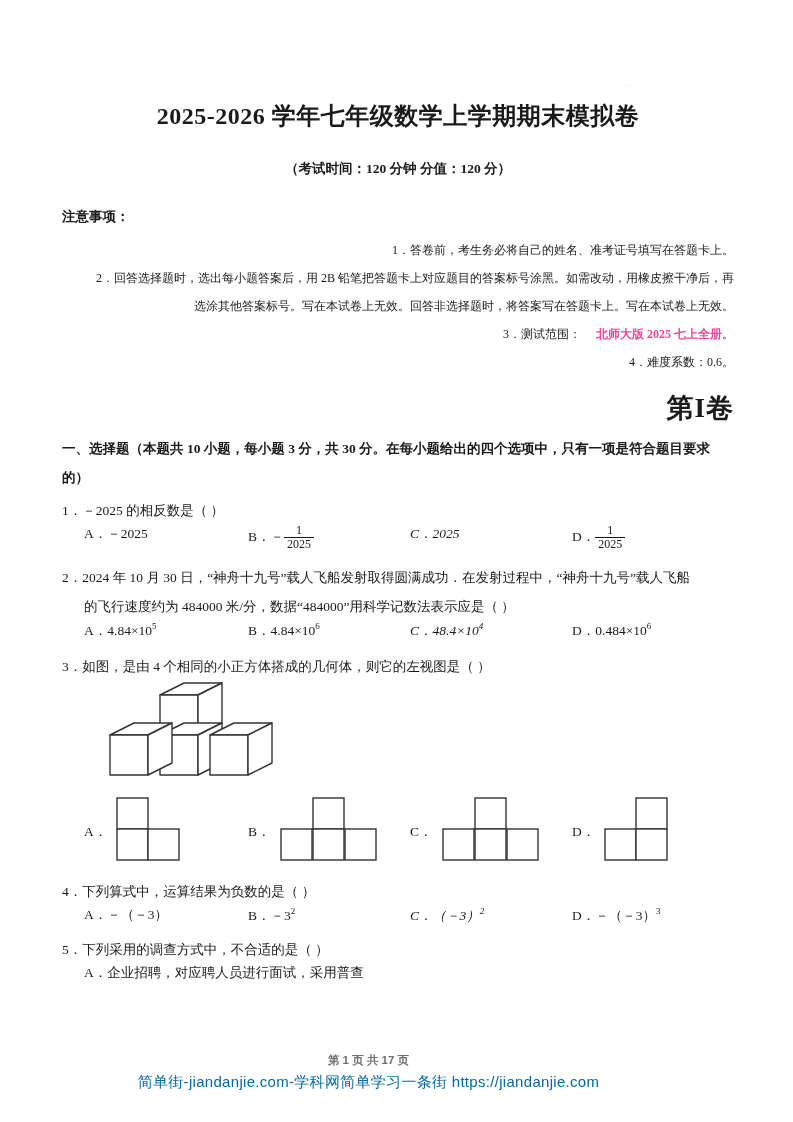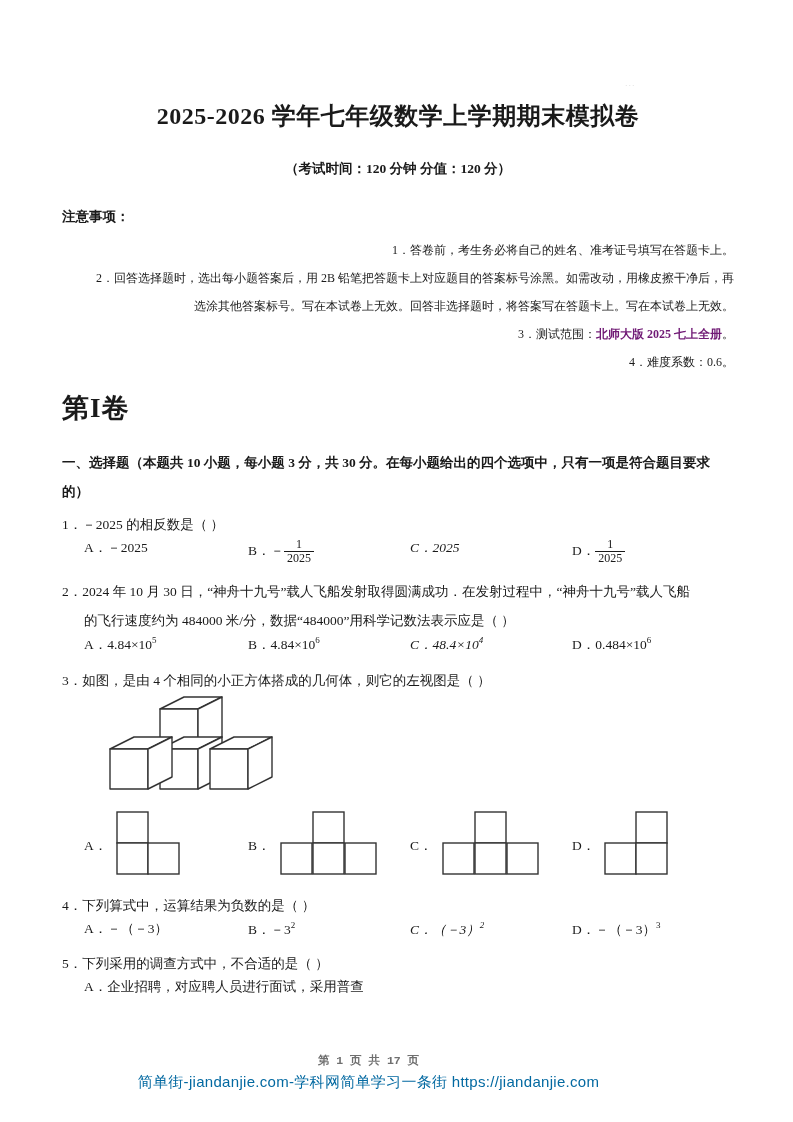--- a/index.html
+++ b/index.html
@@ -71,30 +71,31 @@
     font-size: 12px;
     line-height: 28px;
     margin: 0;
     text-indent: 28px;
     text-align: right;
   }
   .notice-item.wrap {
     text-indent: 28px;
   }
   .red {
-    color: #701a75;
-    font-weight: bold;
+    color: #ec4899;
+    font-weight: bold;
+    margin-left: 15px;
   }
 
   
   .juan {
-    text-align: left;
+    text-align: right;
     font-size: 27px;
     font-weight: bold;
-    margin: 14px 0 22px 0;
+    margin: 14px 0 8px 0;
     letter-spacing: 1px;
   }
 
   
   .section-head {
     font-size: 13.5px;
     font-weight: bold;
     line-height: 29px;
     margin: 0;
   }
@@ -172,21 +173,21 @@
   
   .footer-page {
     position: absolute;
     left: 0;
     right: 0;
     top: 1053px;
     text-align: center;
     font-size: 11.5px;
     font-weight: bold;
     color: #6f6f6f;
-    font-family: Liberation Mono, monospace;
+    font-family: Liberation Sans, sans-serif;
   }
   .footer-mark {
     position: absolute;
     left: 0;
     right: 0;
     top: 1073px;
     text-align: center;
     font-size: 15px;
     color: #0369a1;
     font-family: "Liberation Sans", sans-serif;

